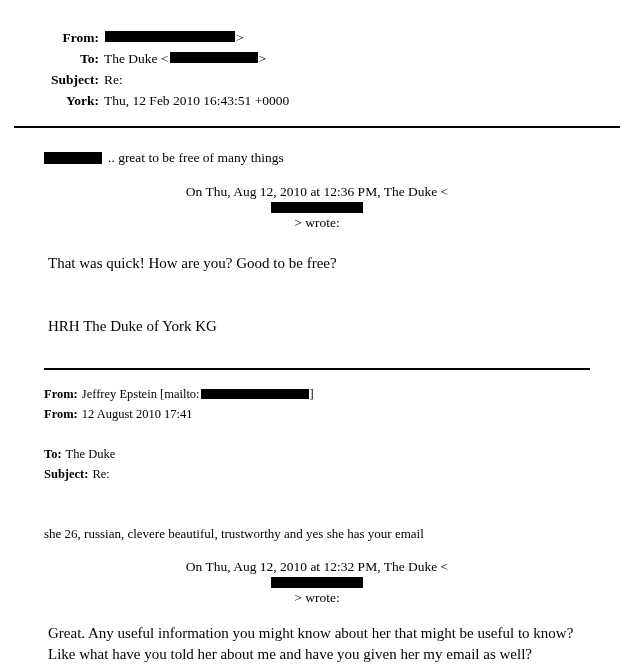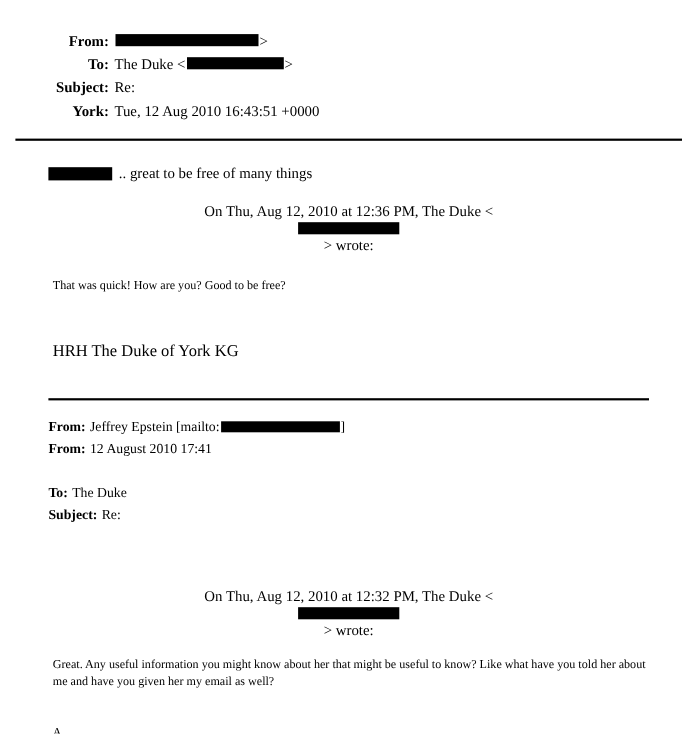--- a/index.html
+++ b/index.html
@@ -81,21 +81,21 @@
     font-size: 13.5px;
   }
   .quoteline {
     font-size: 13.5px;
     display: flex;
     align-items: center;
     flex-wrap: nowrap;
     flex-direction: column;
   }
   .msg {
-    font-size: 11px;
+    font-size: 15px;
     line-height: 1.45;
     padding-left: 4px;
   }
   .sig {
     font-size: 15px;
     padding-left: 4px;
   }
   .fwd-label {
     font-weight: bold;
     font-size: 12.5px;
@@ -135,21 +135,21 @@
       </div>
     </div>
 
     <div class="hdr-row">
       <div class="hdr-label">Subject:</div>
       <div class="hdr-value">Re:</div>
     </div>
 
     <div class="hdr-row">
       <div class="hdr-label">York:</div>
-      <div class="hdr-value">Tue, 12 Aug 2010 16:43:51 +0000</div>
+      <div class="hdr-value">Thu, 12 Feb 2010 16:43:51 +0000</div>
     </div>
 
   </div>
 
   <hr class="rule">
 
   <div class="body">
 
     <div class="spacer-20"></div>
 
@@ -206,20 +206,21 @@
     </div>
 
     <div class="fwd-row">
       <span class="fwd-label">Subject:</span>
       <span style="width:4px;"></span>
       <span>Re:</span>
     </div>
 
     <div class="spacer-40"></div>
 
+    <div class="small-body">she 26, russian, clevere beautiful, trustworthy and yes she has your email</div>
 
     <div class="spacer-14"></div>
 
     <div class="quoteline">
       <span class="nowrap">On Thu, Aug 12, 2010 at 12:32 PM, The Duke &lt;</span>
       <span class="redact" style="width:92px;margin:0 1px;"></span>
       <span class="nowrap">&gt; wrote:</span>
     </div>
 
     <div class="spacer-14"></div>

